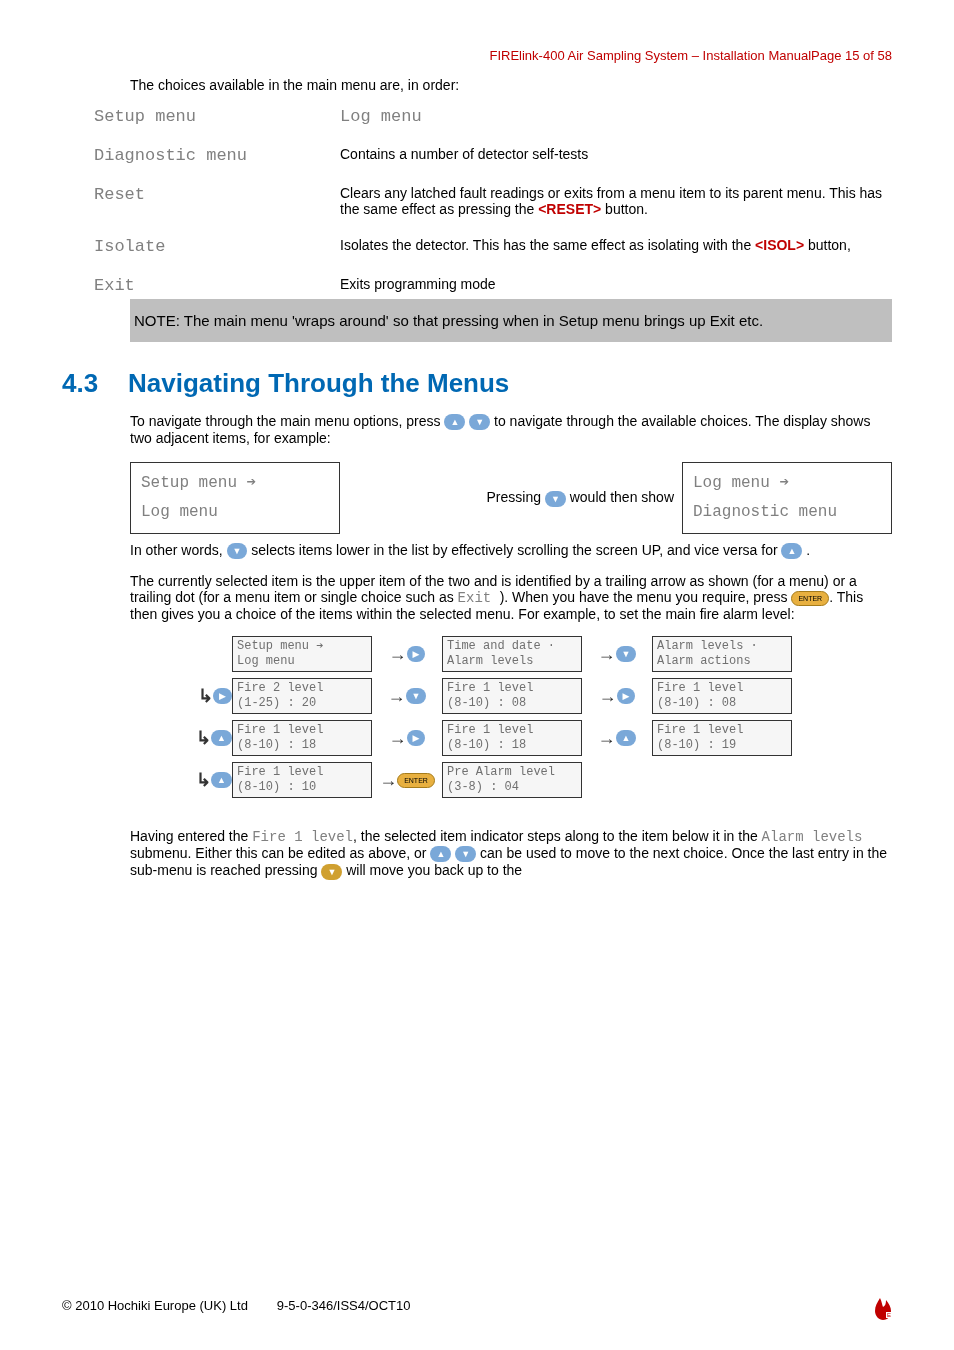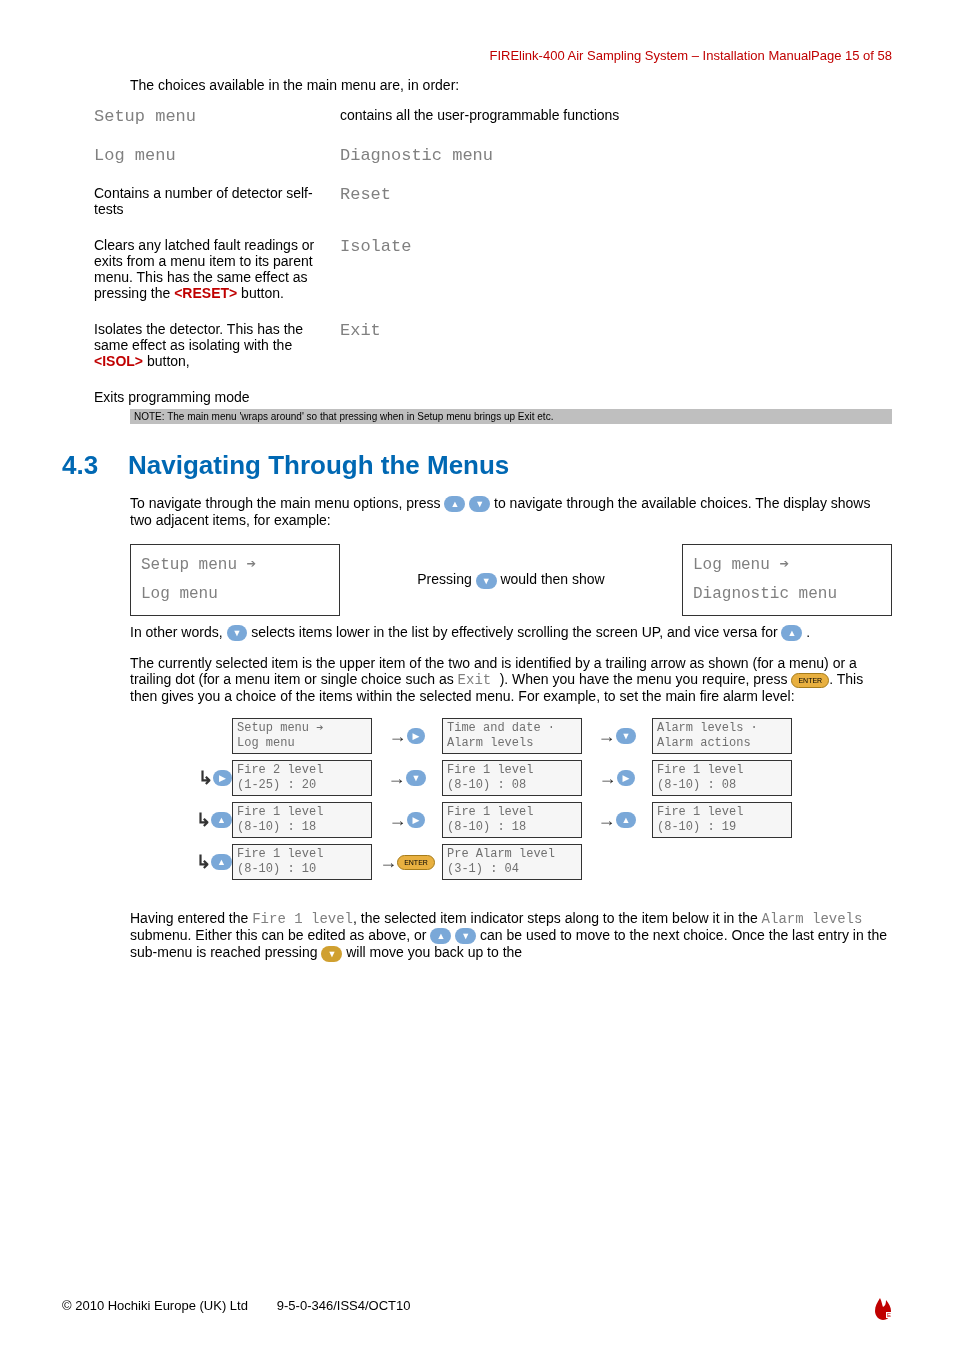--- a/index.html
+++ b/index.html
@@ -2,32 +2,32 @@
 <html><head>
 <meta charset="utf-8">
 <style>
   body{margin:0;font-family:Arial,Helvetica,sans-serif;font-size:14px;color:#000;background:#fff}
   .page{width:954px;min-height:1350px;margin:0 auto;padding:48px 62px 30px;box-sizing:border-box;position:relative}
   .header-row{display:flex;justify-content:flex-end;color:#c00000;font-size:13px;margin-bottom:14px}
   .para{margin:0 0 14px 68px}
   .table-menu{margin:8px 0 4px 32px;display:grid;grid-template-columns:236px 1fr;row-gap:20px;column-gap:10px}
   .mono{font-family:"Courier New",monospace;font-size:17px;color:#808080}
   .red-bold{color:#c00000;font-weight:bold}
-  .note-row{background:#bfbfbf;margin:4px 0 10px 68px;padding:2px 4px;font-size:10px}
+  .note-row{background:#bfbfbf;margin:4px 0 10px 68px;padding:13px 4px;font-size:15px}
   .sec-head{color:#0068b3;font-size:26px;font-weight:bold;margin:26px 0 14px 0}
   .sec-num{display:inline-block;width:66px}
   .lcd{border:1px solid #333;padding:6px 10px;font-family:"Courier New",monospace;color:#808080;font-size:16px;line-height:1.8;width:210px;box-sizing:border-box}
   .lcd-small{border:1px solid #333;padding:2px 4px;font-family:"Courier New",monospace;color:#707070;font-size:12px;line-height:1.25;width:140px;box-sizing:border-box;background:#f6f6f6}
   .btn-oval{display:inline-flex;align-items:center;justify-content:center;height:16px;padding:0 6px;border-radius:8px;font-size:9px;color:#fff;vertical-align:middle}
   .btn-up{background:#7aa8d8}
   .btn-down{background:#7aa8d8}
   .btn-right{background:#7aa8d8}
   .btn-enter{background:#e8b040;border:1px solid #a67c1a;color:#000;font-size:7px;height:13px}
   .flow-row{display:flex;align-items:center;gap:8px;margin:16px 0 8px 68px}
-  .flow-mid{text-align:center;flex:1}
+  .flow-mid{text-align:right;flex:1}
   .diagram{margin:14px 0 10px 100px}
   .diagram-row{display:flex;align-items:stretch;gap:0;margin:6px 0}
   .connector{display:flex;align-items:center;justify-content:center;width:70px}
   .connector-left{display:flex;align-items:center;justify-content:flex-end;width:70px;position:relative}
   .conn-arrow{font-size:18px;color:#333;font-weight:bold}
   .footer{position:absolute;bottom:30px;left:62px;right:62px;display:flex;justify-content:space-between;font-size:13px}
   .h-logo{width:18px;height:22px}
   .h-flame{fill:#c00000}
 </style>
 </head>
@@ -37,21 +37,20 @@
 
   <div class="header-row">
     <span>FIRElink-400 Air Sampling System – Installation Manual</span>
     <span>Page 15 of 58</span>
   </div>
 
   <p class="para">The choices available in the main menu are, in order:</p>
 
   <div class="table-menu">
     <div class="mono">Setup menu</div>
-    <div>contains all the user-programmable functions</div>
 
     <div class="mono">Log menu</div>
 
     <div class="mono">Diagnostic menu</div>
     <div>Contains a number of detector self-tests</div>
 
     <div class="mono">Reset</div>
     <div>
       <span>Clears any latched fault readings or exits from a menu item to its parent menu.  This has the same effect as pressing the </span><span class="red-bold">&lt;RESET&gt;</span><span> button.</span>
     </div>
@@ -195,21 +194,21 @@
       <div class="lcd-small">
           <div>Fire 1 level</div>
           <div>(8-10)  :  10</div>
         </div>
       <div class="connector">
           <span class="conn-arrow">→</span>
           <span class="btn-oval btn-enter">ENTER</span>
         </div>
       <div class="lcd-small">
           <div>Pre Alarm level</div>
-          <div>(3-1)  :  04</div>
+          <div>(3-8)  :  04</div>
         </div>
     </div>
   </div>
 
   <p class="para" style="margin-top:30px">
     <span>Having entered the </span><span class="mono" style="font-size:14px">Fire 1 level</span><span>, the selected item indicator steps along to the item below it in the </span><span class="mono" style="font-size:14px">Alarm levels</span><span> submenu.  Either this can be edited as above, or </span>
     <span class="btn-oval btn-up">▲</span>
     <span class="btn-oval btn-down">▼</span>
     <span> can be used to move to the next choice.  Once the last entry in the sub-menu is reached pressing </span>
     <span class="btn-oval btn-down" style="background:#d0a030">▼</span>

